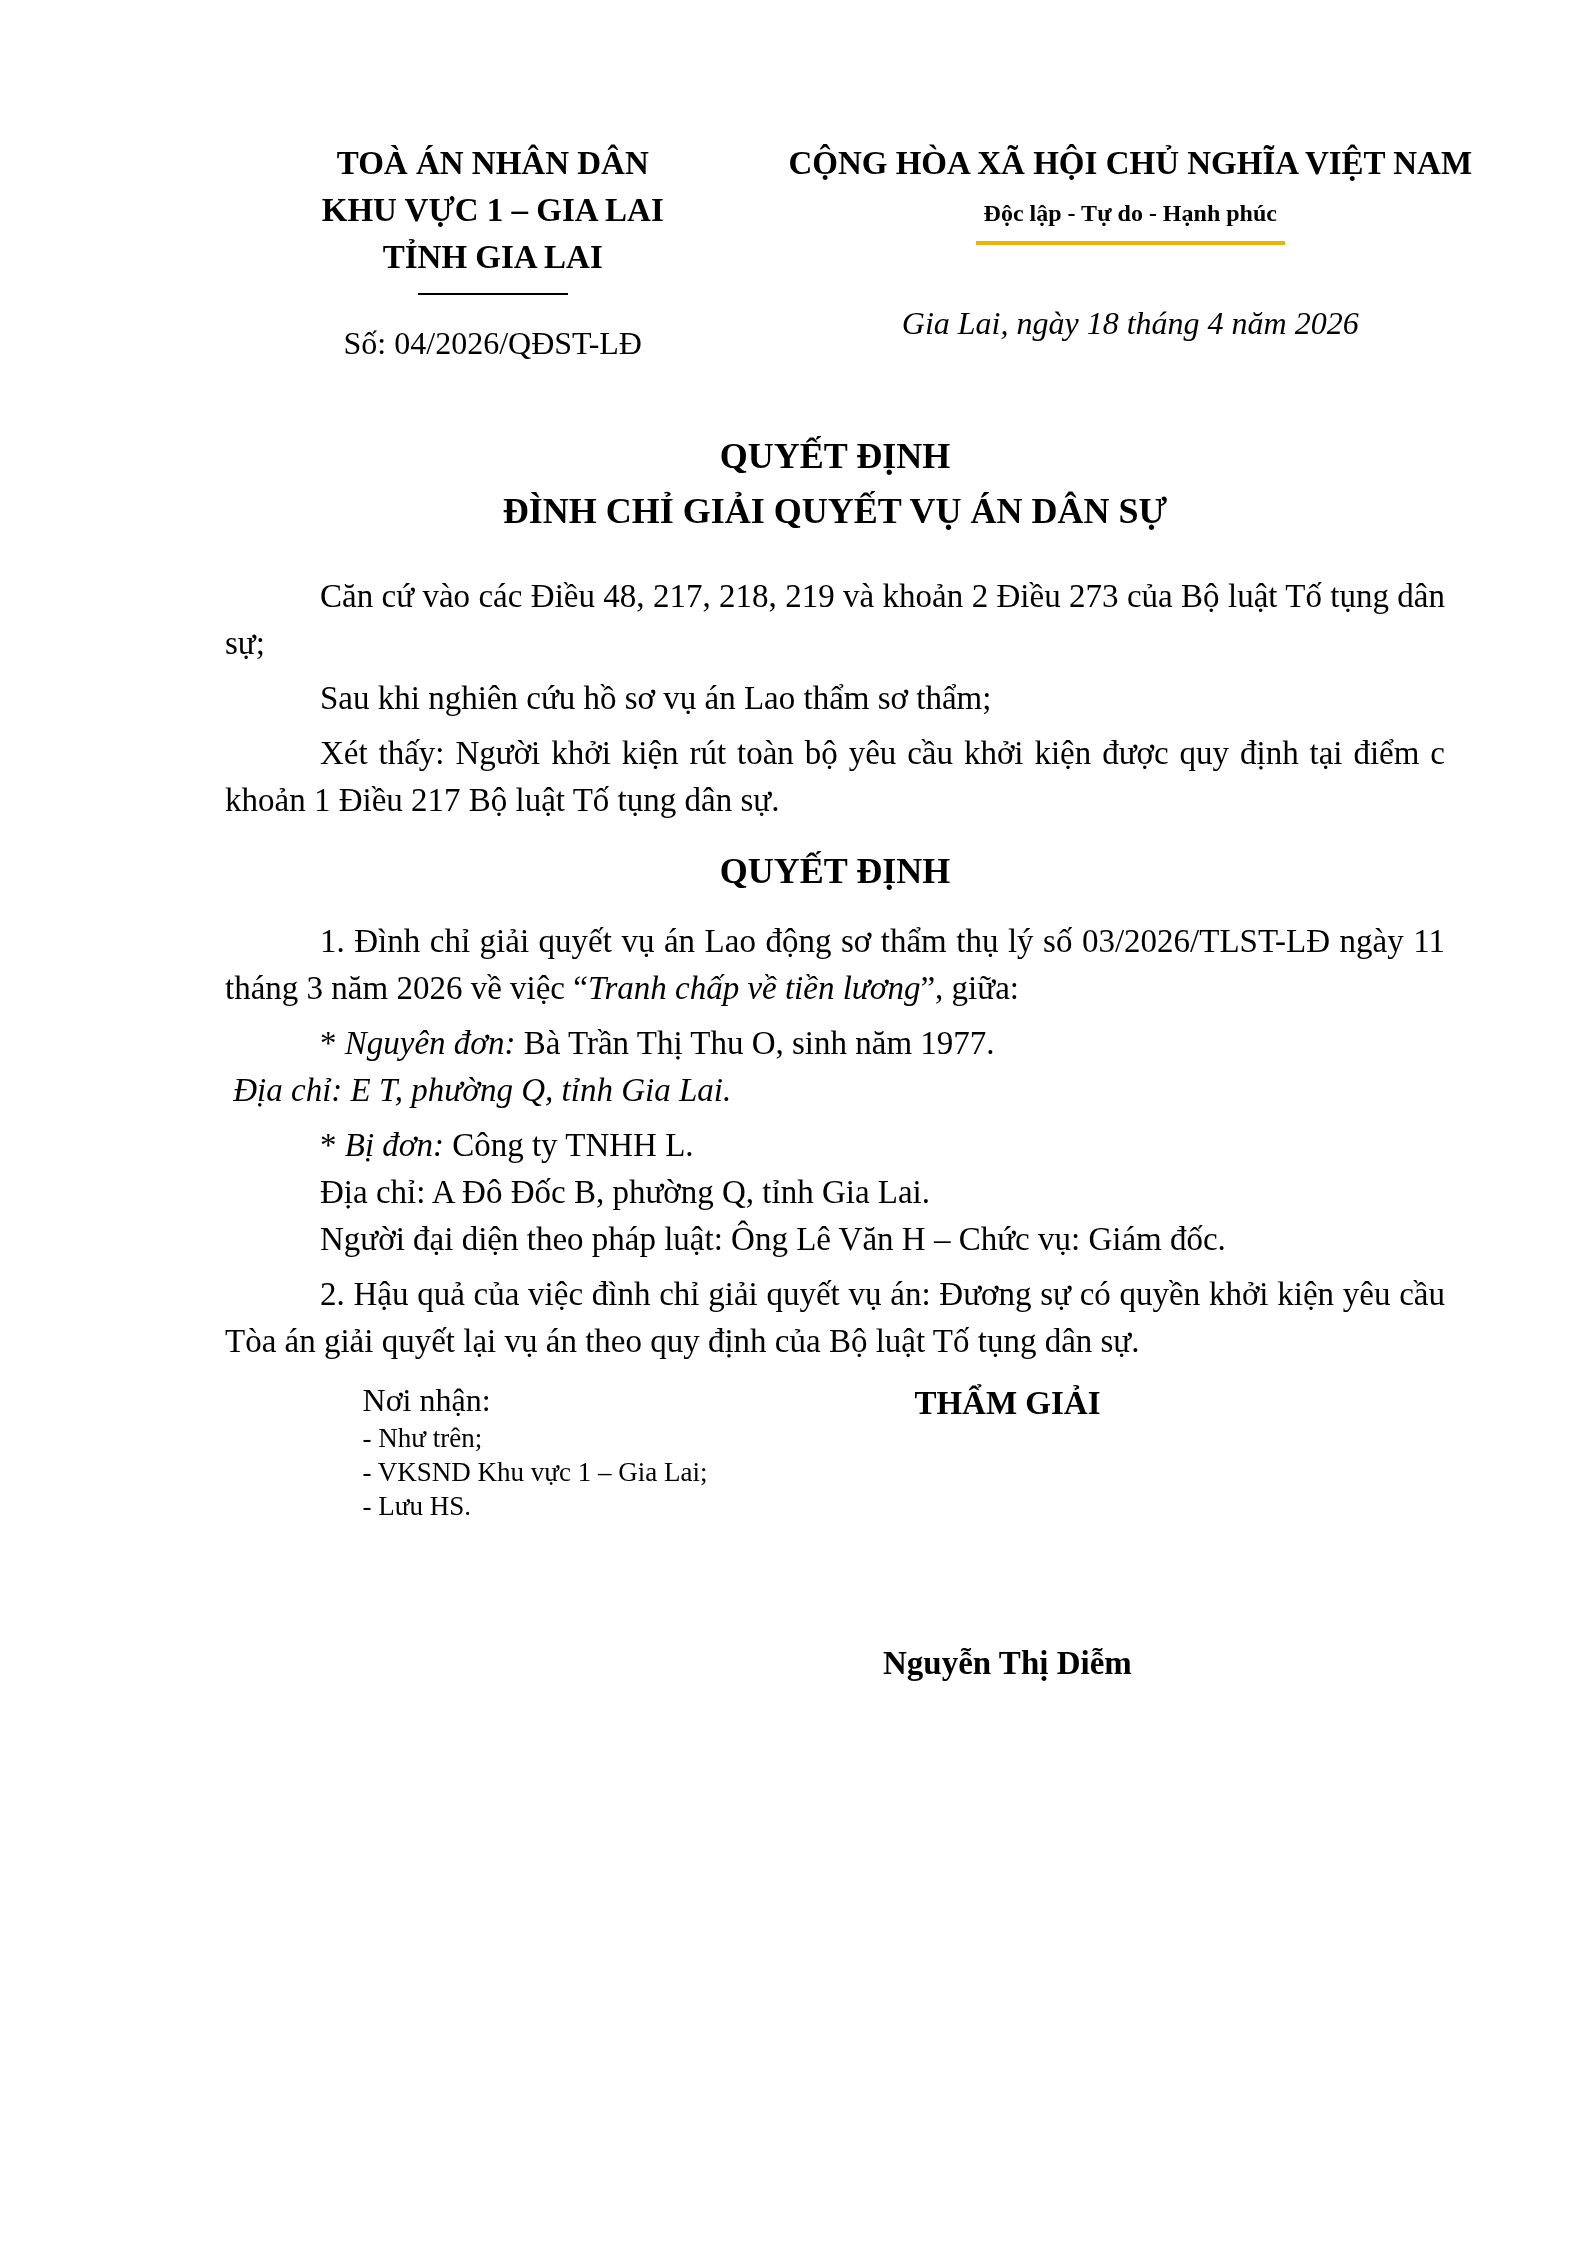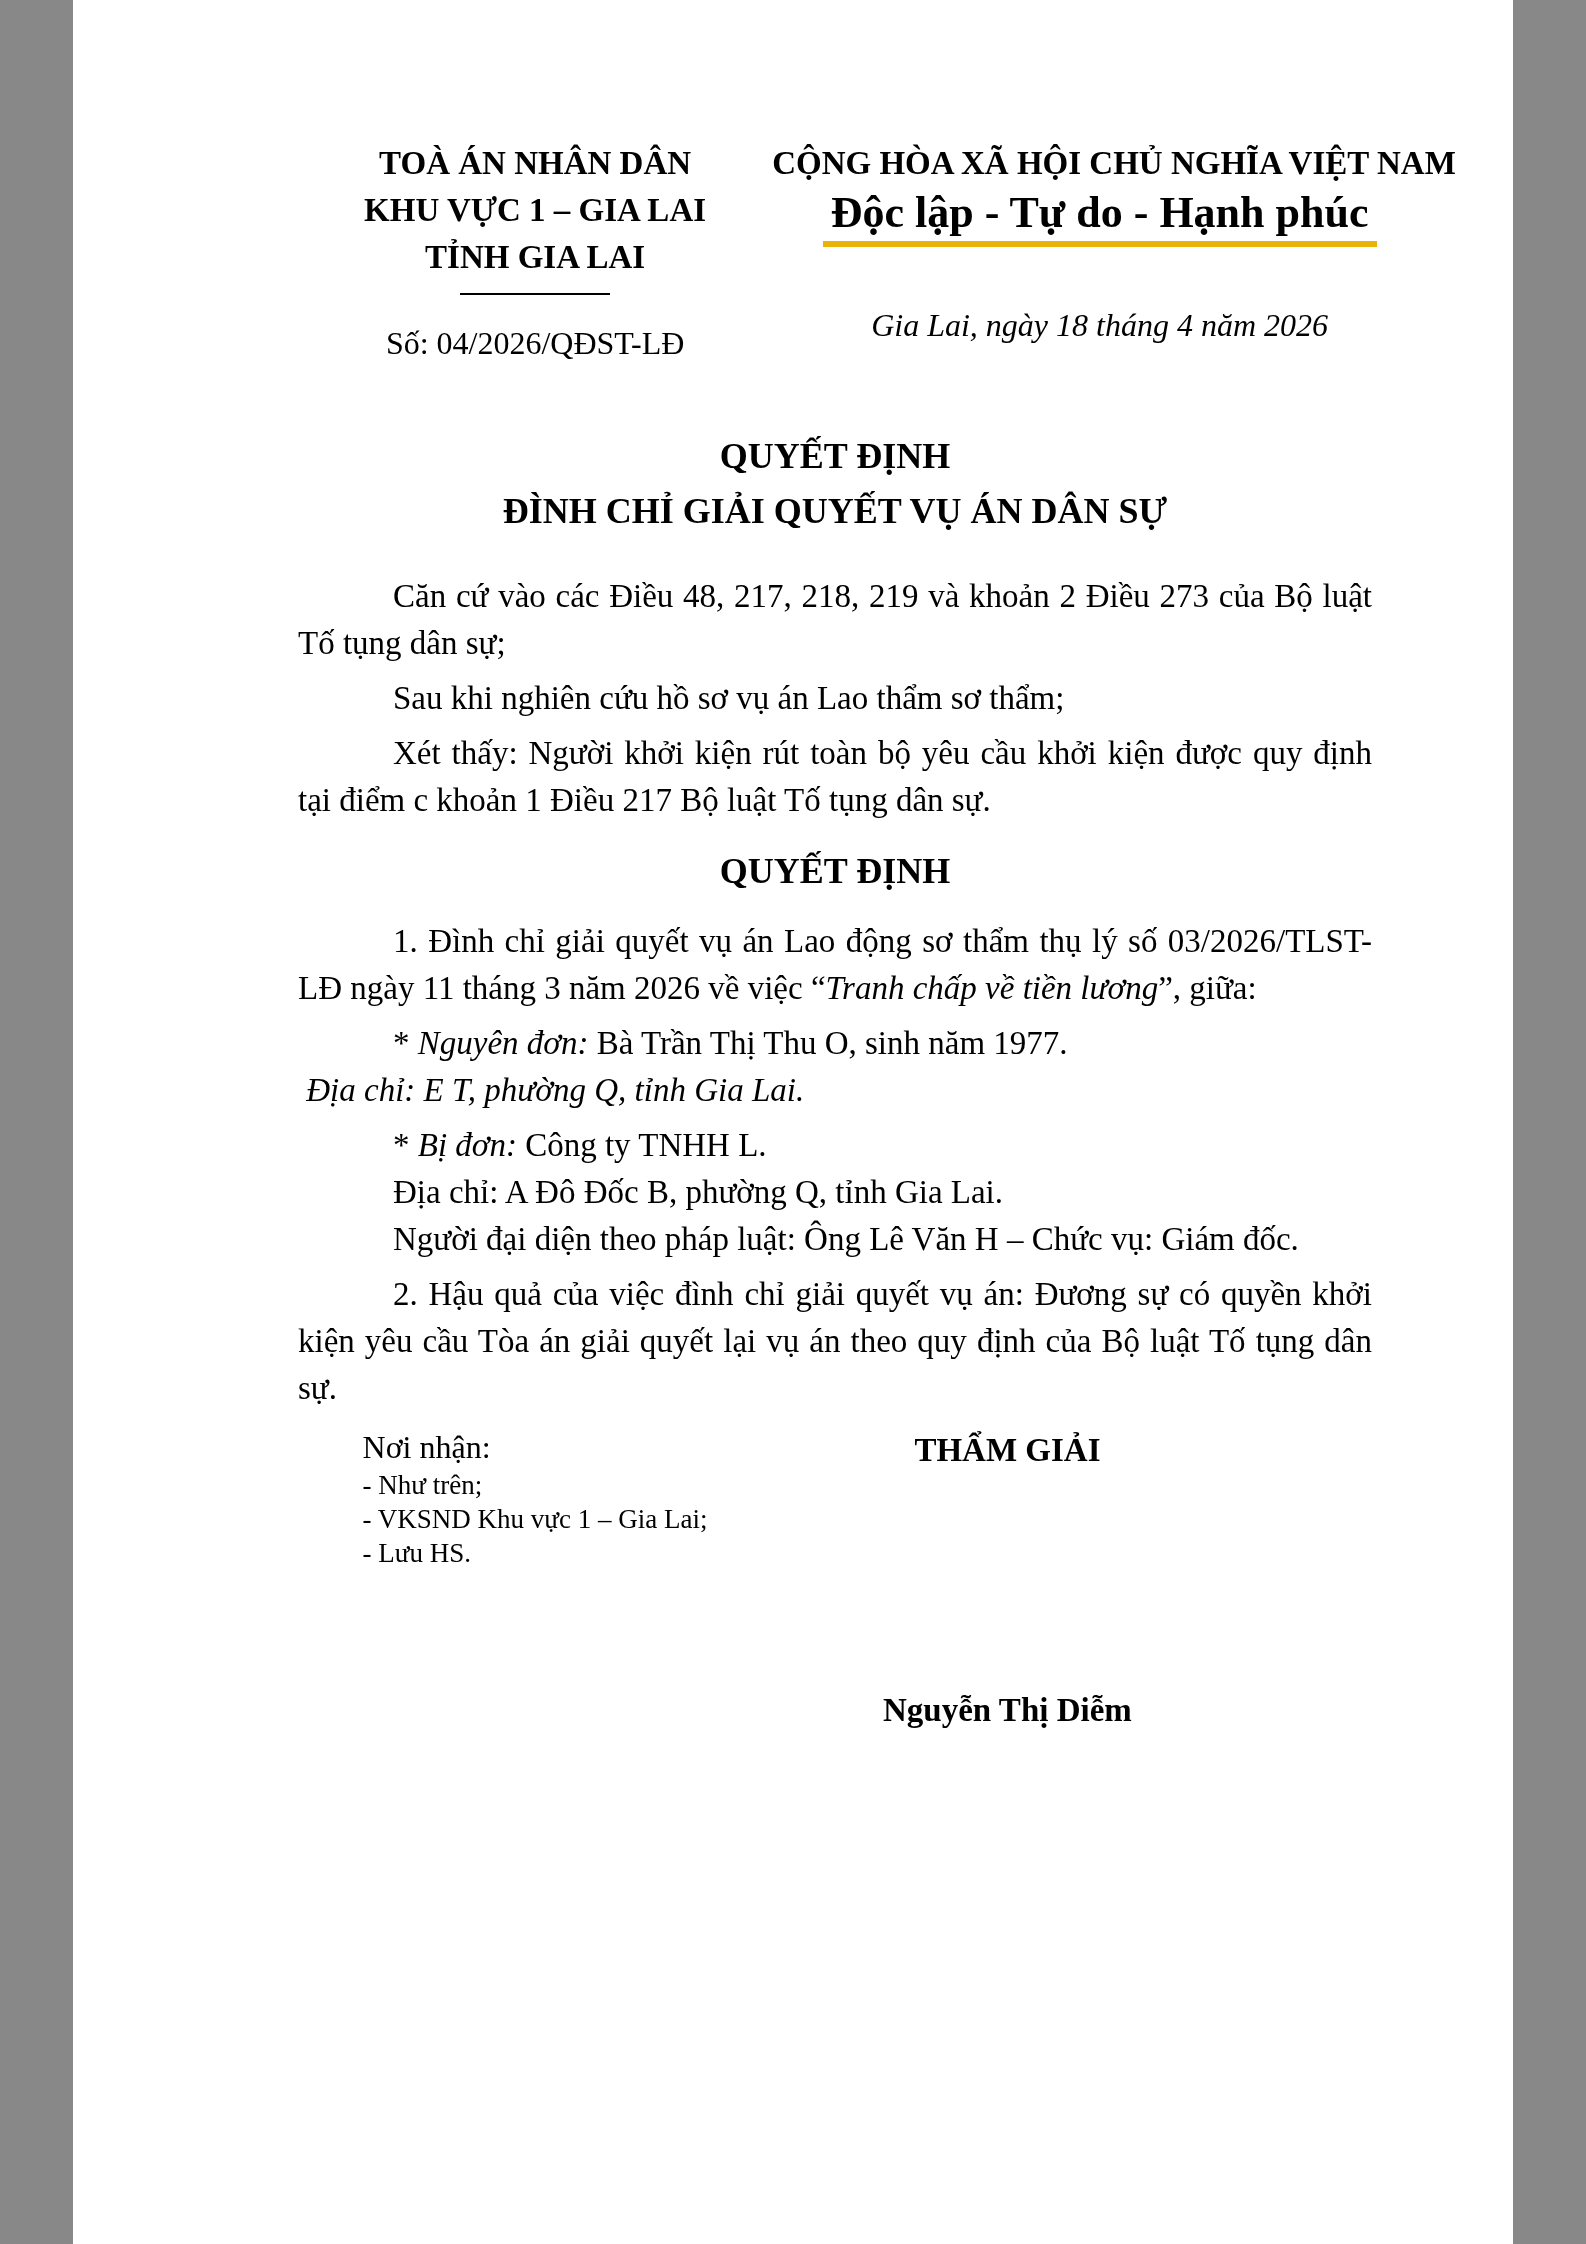--- a/index.html
+++ b/index.html
@@ -1,17 +1,17 @@
 <!DOCTYPE html>
 <html><head>
 <meta charset="utf-8">
 <style>
   html, body { margin: 0; padding: 0; background: #888; }
   .page {
-    width: 1440px;
+    width: 1586px;
     height: 2244px;
     margin: 0 auto;
     background: #ffffff;
     color: #000000;
     font-family: "Liberation Serif", "DejaVu Serif", serif;
     box-sizing: border-box;
     padding: 140px 141px 0 225px;
     position: relative;
     overflow: hidden;
   }
@@ -43,23 +43,23 @@
   }
   .national-line {
     font-weight: bold;
     font-size: 33px;
     line-height: 47px;
     white-space: nowrap;
   }
   .motto {
     display: inline-block;
     font-weight: bold;
-    font-size: 44px;
+    font-size: 24px;
     line-height: 44px;
-    border-bottom: 6px solid #eab308;
+    border-bottom: 4px solid #eab308;
     padding: 0 8px 6px 8px;
     margin-top: 4px;
     white-space: nowrap;
   }
   .issue-date {
     font-style: italic;
     font-size: 32px;
     line-height: 40px;
     margin-top: 58px;
     white-space: nowrap;

